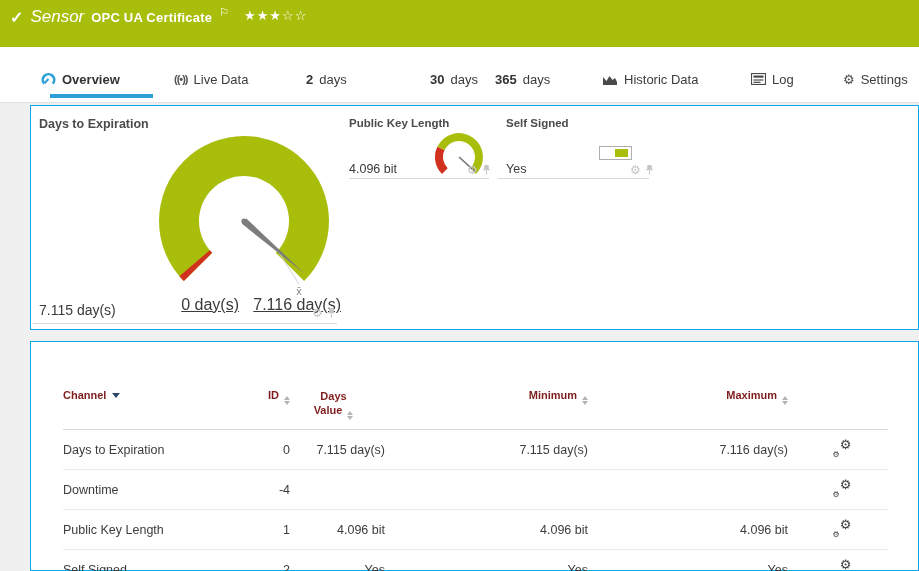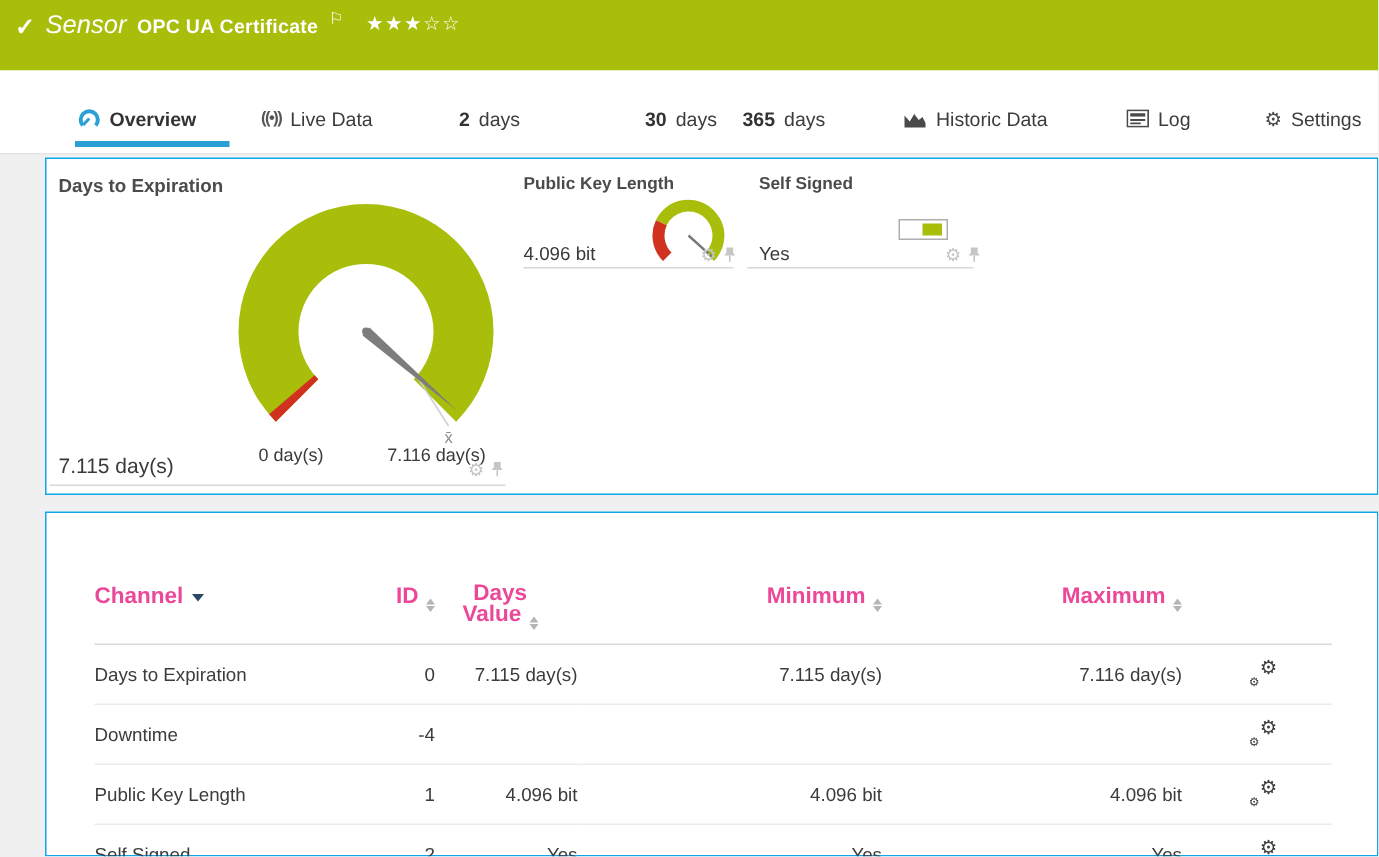--- a/index.html
+++ b/index.html
@@ -30,29 +30,29 @@
   .panel { position:absolute; background:#fff; border:1px solid #0ea5e9; }
   .panel-gauges { left:30px; top:105px; width:889px; height:225px; }
   .panel-table  { left:30px; top:341px; width:889px; height:230px; }
 
   .block-title { position:absolute; font-weight:700; color:#4b4b4b; }
   .value-label { position:absolute; color:#3a3a3a; }
   .rule { position:absolute; border-top:1px solid #d8d8d8; height:0; }
   .gearpin { position:absolute; display:flex; gap:4px; align-items:center; color:#c6c6c6; cursor:pointer; }
   .gearpin .g { font-size:12px; line-height:12px; }
 
-  .scale-label { position:absolute; font-size:12px; color:#3a3a3a; text-align:center; }
+  .scale-label { position:absolute; font-size:16px; color:#3a3a3a; text-align:right;text-decoration:underline; }
 
   .toggle-box { position:absolute; left:568px; top:40px; width:33px; height:14px; border:1px solid #adadad; background:#fff; }
   .toggle-fill { position:absolute; right:3px; top:2px; width:13px; height:8px; background:#a9bd0b; }
 
   
   table.channels { position:absolute; left:32px; top:0; width:825px; border-collapse:collapse; table-layout:fixed; }
   table.channels th { vertical-align:top; padding:47px 0 10px 0; border-bottom:1px solid #d9d9d9;
-                      color:#ec4899; font-size:15px; font-weight:700; text-align:right; cursor:pointer; }
+                      color:#7f1d1d; font-size:11px; font-weight:700; text-align:right; cursor:pointer; }
   table.channels th.ch { text-align:left; }
   table.channels td { padding:10px 0 9px 0; border-bottom:1px solid #ebebeb; font-size:12.5px; color:#3c3c3c; }
   table.channels td.num { text-align:right; }
   table.channels td.ico { text-align:center; }
   .col-channel{width:163px;} .col-id{width:64px;} .col-last{width:95px;} .col-min{width:211px;} .col-max{width:200px;} .col-ico{width:92px;}
   .sorts { display:inline-flex; flex-direction:column; gap:1px; margin-left:5px; position:relative; top:1px; }
   .tri-up   { width:0;height:0;border-left:3.5px solid transparent;border-right:3.5px solid transparent;border-bottom:4px solid #b5b5b5; }
   .tri-down { width:0;height:0;border-left:3.5px solid transparent;border-right:3.5px solid transparent;border-top:4px solid #b5b5b5; }
   .tri-sorted { display:inline-block;width:0;height:0;border-left:4.5px solid transparent;border-right:4.5px solid transparent;border-top:5px solid #2c4866; margin-left:6px; position:relative; top:-1px;}
   .last-head div { text-align:center; line-height:14px; }
@@ -69,21 +69,21 @@
     <div class="topbar-row1">
       <span class="check">✓</span>
       <span class="sensor-kind">Sensor</span>
       <span class="sensor-title">OPC UA Certificate</span>
       <span class="flag">⚐</span>
       <span class="stars">★★★☆☆</span>
     </div>
   </div>
 
   <div class="tabbar">
-    <div class="tab" style="left:52px;">
+    <div class="tab" style="left:41px;">
       <svg width="15" height="14" viewBox="0 0 16 14">
         <path d="M3.4 12 A6.1 6.1 0 1 1 12.6 12" fill="none" stroke="#2ba0d6" stroke-width="2.8"></path>
         <line x1="8" y1="7" x2="3.6" y2="11.6" stroke="#2ba0d6" stroke-width="2.2"></line>
       </svg>
       <span style="font-weight:600;color:#333;">Overview</span>
     </div>
     <div class="tab" style="left:174px;">
       <span class="broadcast">((•))</span>
       <span>Live Data</span>
     </div>

